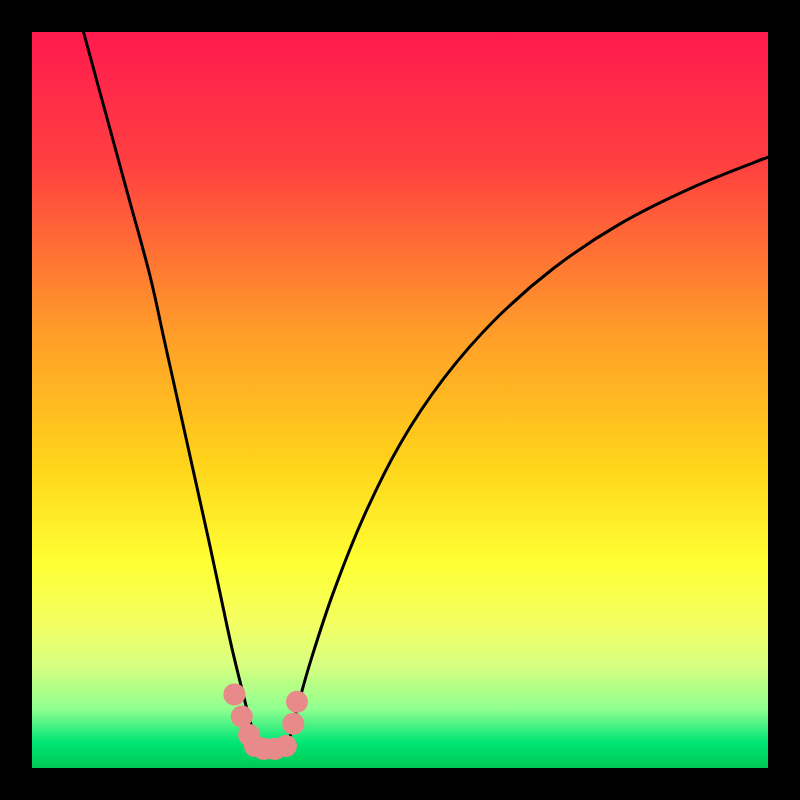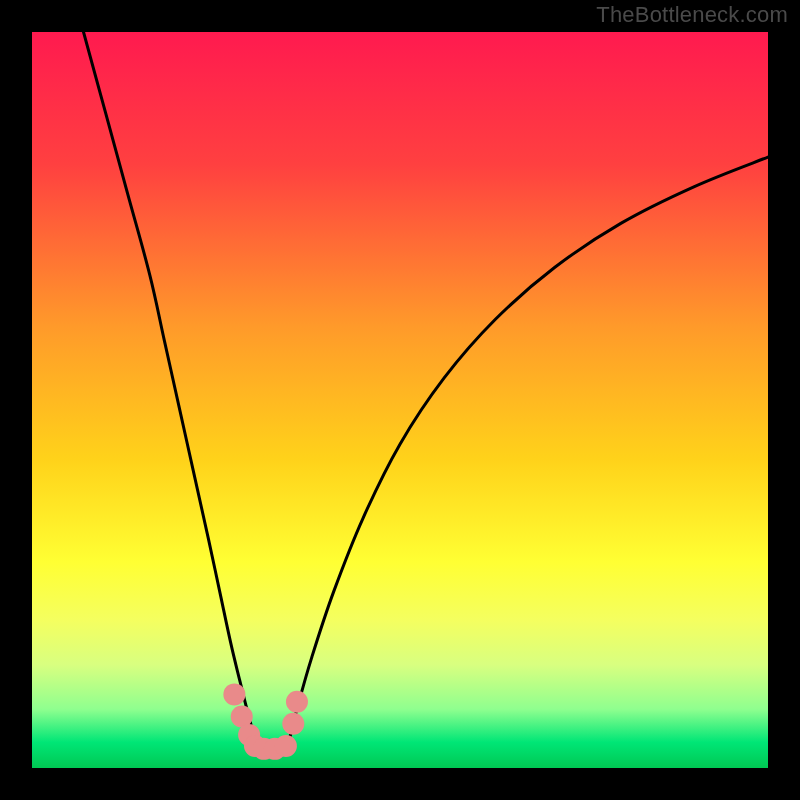--- a/index.html
+++ b/index.html
@@ -35,21 +35,20 @@
     color: #4a4a4a;
     font-weight: 500;
     letter-spacing: 0.2px;
   }
   svg { display: block; }
 </style>
 </head>
 <body>
 
 <div class="frame">
-  <div class="watermark">TheBottleneck.com</div>
 
   <div class="plot">
     <svg id="chart-svg" width="736" height="736" viewBox="0 0 736 736" preserveAspectRatio="none">
       <defs>
         <linearGradient id="bg-grad" x1="0" y1="0" x2="0" y2="1">
             <stop offset="0%" stop-color="#ff1a4f"></stop>
             <stop offset="18%" stop-color="#ff4040"></stop>
             <stop offset="40%" stop-color="#ff9a2a"></stop>
             <stop offset="57.99999999999999%" stop-color="#ffd21a"></stop>
             <stop offset="72%" stop-color="#ffff33"></stop>

